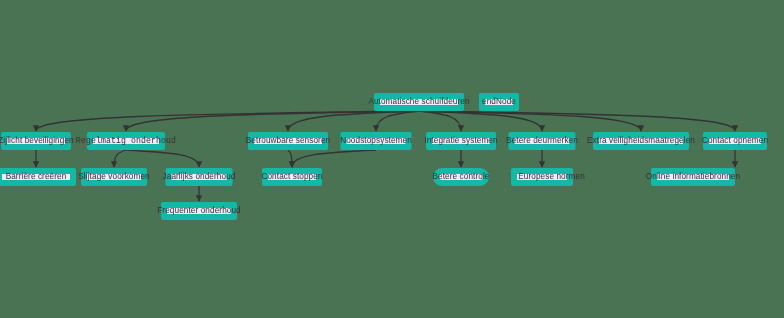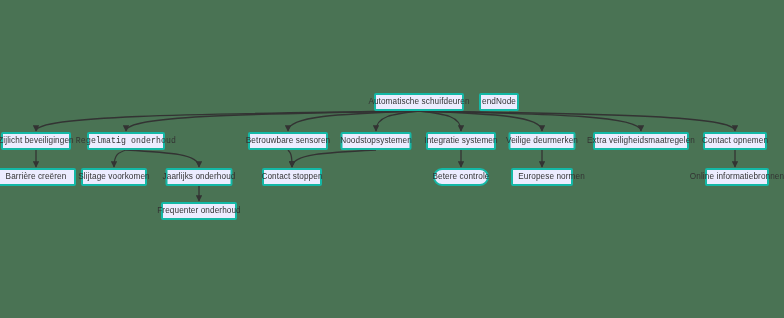--- a/index.html
+++ b/index.html
@@ -23,21 +23,21 @@
     left: 0;
     top: 0;
     width: 784px;
     height: 318px;
     pointer-events: none;
   }
   .node {
     position: absolute;
     box-sizing: border-box;
     background: #ececff;
-    border: 2px solid #14b8a6;
+    border: 6px solid #14b8a6;
     border-radius: 2px;
     color: #333333;
     font-size: 8.2px;
     line-height: 1;
     letter-spacing: 0.1px;
     white-space: nowrap;
     display: flex;
     align-items: center;
     justify-content: center;
     height: 18px;
@@ -94,21 +94,21 @@
       <div class="node" style="left: 288px; top: 132px; width: 80px;">
         <span class="node-label">Betrouwbare sensoren</span>
       </div>
       <div class="node" style="left: 376px; top: 132px; width: 71px;">
         <span class="node-label">Noodstopsystemen</span>
       </div>
       <div class="node" style="left: 461px; top: 132px; width: 70px;">
         <span class="node-label">Integratie systemen</span>
       </div>
       <div class="node" style="left: 542px; top: 132px; width: 67px;">
-        <span class="node-label">Veilige deurmerken</span>
+        <span class="node-label">Betere deurmerken</span>
       </div>
       <div class="node" style="left: 641px; top: 132px; width: 96px;">
         <span class="node-label">Extra veiligheidsmaatregelen</span>
       </div>
       <div class="node" style="left: 735px; top: 132px; width: 64px;">
         <span class="node-label">Contact opnemen</span>
       </div>
       <div class="node" style="left: 36px; top: 168px; width: 80px;">
         <span class="node-label">Barrière creëren</span>
       </div>
@@ -120,20 +120,20 @@
       </div>
       <div class="node" style="left: 292px; top: 168px; width: 60px;">
         <span class="node-label">Contact stoppen</span>
       </div>
       <div class="node" style="left: 461px; top: 168px; width: 56px; border-radius: 9px;">
         <span class="node-label">Betere controle</span>
       </div>
       <div class="node" style="left: 542px; top: 168px; width: 62px; padding-left: 26px;">
         <span class="node-label">Europese normen</span>
       </div>
-      <div class="node" style="left: 693px; top: 168px; width: 64px; margin-left: 44px;">
+      <div class="node" style="left: 693px; top: 168px; width: 84px;">
         <span class="node-label">Online informatiebronnen</span>
       </div>
       <div class="node" style="left: 199px; top: 202px; width: 76px;">
         <span class="node-label">Frequenter onderhoud</span>
       </div>
     </div>
 </div>
 
 </body></html>

